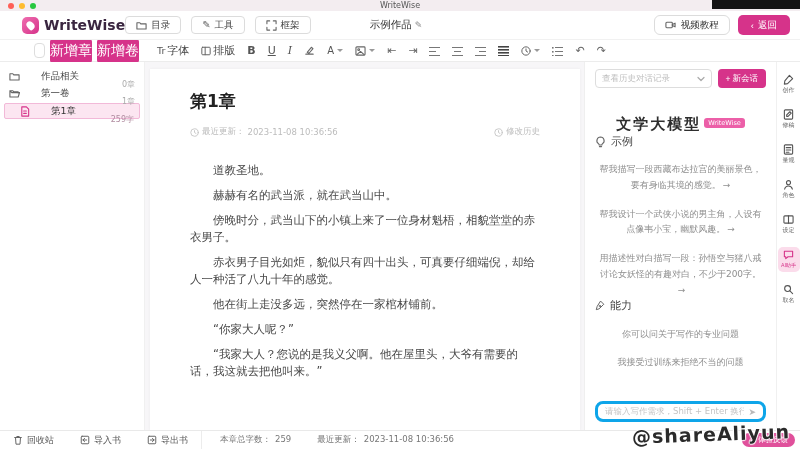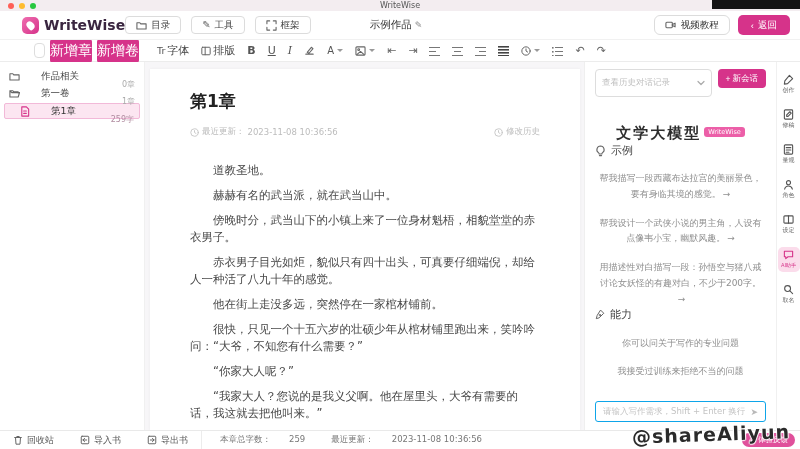--- a/index.html
+++ b/index.html
@@ -68,47 +68,47 @@
   .chapter-title { font-size:17px; font-weight:bold; color:#222; margin:3px 0 13px; }
   .meta { display:flex; justify-content:space-between; align-items:center; font-size:8.5px; color:#bcbcbc; padding-bottom:9px; }
   .meta-item { display:flex; gap:3px; align-items:center; }
   .meta svg.ic { stroke:#c4c4c4; }
   .page p { font-size:11.5px; line-height:17px; color:#484848; text-indent:2em; margin:8px 0; }
   .page p:first-of-type { margin-top:15px; }
 
   
   .chat { width:192px; flex-shrink:0; border-left:1px solid #efefef; position:relative; padding:7px 10px; background:#fff; }
   .chat-top { display:flex; gap:6px; }
-  .hist-select { flex:1; min-width:0; border:1px solid #ddd; border-radius:4px; height:28px; display:flex; align-items:center; justify-content:space-between; padding:0 6px; color:#c0c0c0; font-size:8.5px; }
+  .hist-select { flex:1; min-width:0; border:1px solid #ddd; border-radius:4px; height:19px; display:flex; align-items:center; justify-content:space-between; padding:0 6px; color:#c0c0c0; font-size:8.5px; }
   .hist-select span { white-space:nowrap; overflow:hidden; }
   .new-session { background:#d6338a; color:#fff; border:none; border-radius:4px; font-size:8.5px; display:flex; align-items:center; gap:2px; padding:0 8px; height:19px; white-space:nowrap; }
   .model-title { text-align:center; margin-top:27px; font-family:"DejaVu Serif","Liberation Serif",serif; font-size:15px; font-weight:bold; color:#2e2e2e; letter-spacing:2px; }
   .model-badge { background:#ec5fa8; color:#fff; font-size:6.5px; border-radius:3px; padding:1px 4px; margin-left:3px; vertical-align:4px; letter-spacing:0; font-family:"DejaVu Sans",sans-serif; font-weight:normal; }
   .sec-head { display:flex; justify-content:flex-start; align-items:center; gap:5px; font-size:11px; color:#444; }
   .example { font-size:9px; color:#8f8f8f; text-align:center; line-height:1.75; margin:13px 2px 0; }
   .example .arrow { color:#8f8f8f; margin-left:2px; }
   .cap { font-size:9px; color:#8f8f8f; text-align:center; margin-top:15px; }
-  .chat-input { position:absolute; left:10px; right:10px; bottom:8px; height:21px; border:1px solid #0ea5e9; border-radius:3px; display:flex; align-items:center; justify-content:space-between; padding:0 7px; background:#fff; }
+  .chat-input { position:absolute; left:10px; right:10px; bottom:8px; height:21px; border:3px solid #0ea5e9; border-radius:8px; display:flex; align-items:center; justify-content:space-between; padding:0 7px; background:#fff; }
   .chat-input .ph { color:#c4c4c4; font-size:8.5px; white-space:nowrap; overflow:hidden; }
   .chat-input .send { color:#b9b9b9; font-size:9px; margin-left:4px; }
 
   
   .rail { width:24px; flex-shrink:0; border-left:1px solid #f0f0f0; display:flex; flex-direction:column; align-items:center; padding-top:10px; gap:10px; background:#fff; }
   .rail-item { display:flex; flex-direction:column; align-items:center; gap:1px; width:22px; padding:2px 0; border-radius:5px; background:transparent; border:none; }
   .rail-item .lbl { font-size:6.5px; color:#666; white-space:nowrap; transform:scale(.92); }
   .rail-item.active { background:#fbdceb; }
   .rail-item.active .lbl { color:#d6338a; transform:scale(.8); }
   .rail-item.active svg.ic { stroke:#d6338a; }
   .rail-item svg.ic { stroke:#555; }
 
   
   .statusbar { height:19px; border-top:1px solid #e9e9e9; background:#fff; display:flex; align-items:center; flex-shrink:0; font-size:9px; color:#555; }
   .sb-btn { display:flex; align-items:center; gap:4px; padding:0 13px; height:100%; background:none; border:none; font-size:9px; color:#555; }
   .sb-stats { border-left:1px solid #ececec; display:flex; gap:26px; padding-left:18px; height:100%; align-items:center; color:#777; font-size:8.5px; }
-  .stat { display:flex; gap:18px; }
+  .stat { display:flex; gap:4px; }
 
   
   .watermark { position:absolute; right:10px; bottom:4px; font-size:19px; font-weight:bold; color:#2a2a2a; letter-spacing:1px; transform:rotate(-2deg); z-index:50; text-shadow:-1px 0 1px #fff,1px 0 1px #fff,0 -1px 1px #fff,0 1px 1px #fff; }
   .feedback { position:absolute; right:5px; bottom:2px; z-index:40; background:#e0509b; color:#fff; font-size:7.5px; border:none; border-radius:8px; padding:2px 7px; display:flex; align-items:center; gap:3px; }
 </style>
 </head>
 <body>
 
 <div class="screen">
 
@@ -281,21 +281,20 @@
                 <path d="M6 3.5V6l2 1.3"></path>
               </svg>
             <span>修改历史</span>
           </span>
         </div>
         <p>道教圣地。</p>
         <p>赫赫有名的武当派，就在武当山中。</p>
         <p>傍晚时分，武当山下的小镇上来了一位身材魁梧，相貌堂堂的赤衣男子。</p>
         <p>赤衣男子目光如炬，貌似只有四十出头，可真要仔细端倪，却给人一种活了八九十年的感觉。</p>
         <p>他在街上走没多远，突然停在一家棺材铺前。</p>
-        <p>很快，只见一个十五六岁的壮硕少年从棺材铺里跑出来，笑吟吟问：“大爷，不知您有什么需要？”</p>
         <p>“你家大人呢？”</p>
         <p>“我家大人？您说的是我义父啊。他在屋里头，大爷有需要的话，我这就去把他叫来。”</p>
       </div>
     </section>
 
     <section class="chat">
       <div class="chat-top">
         <div class="hist-select">
           <span>查看历史对话记录</span>
           <svg class="ic" width="8" height="6" viewBox="0 0 8 6" style="stroke:#aaa">

